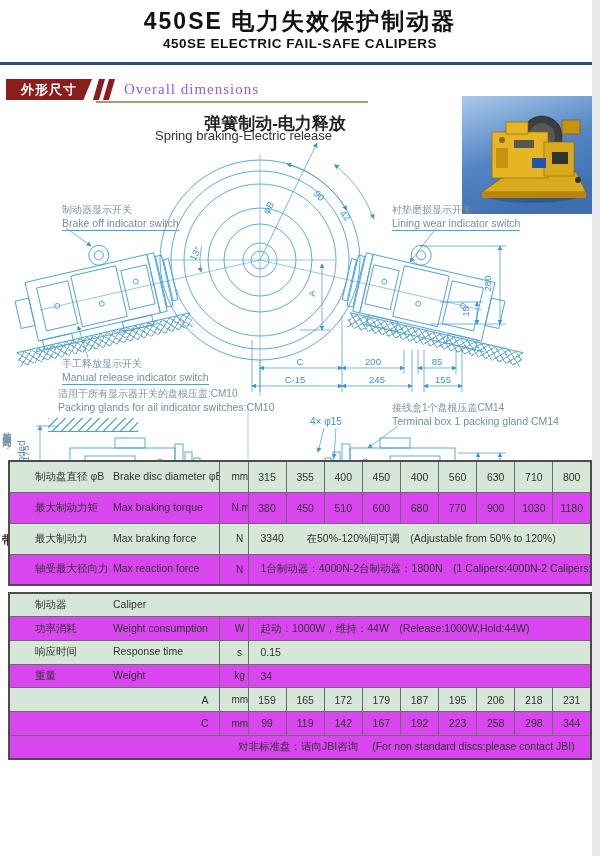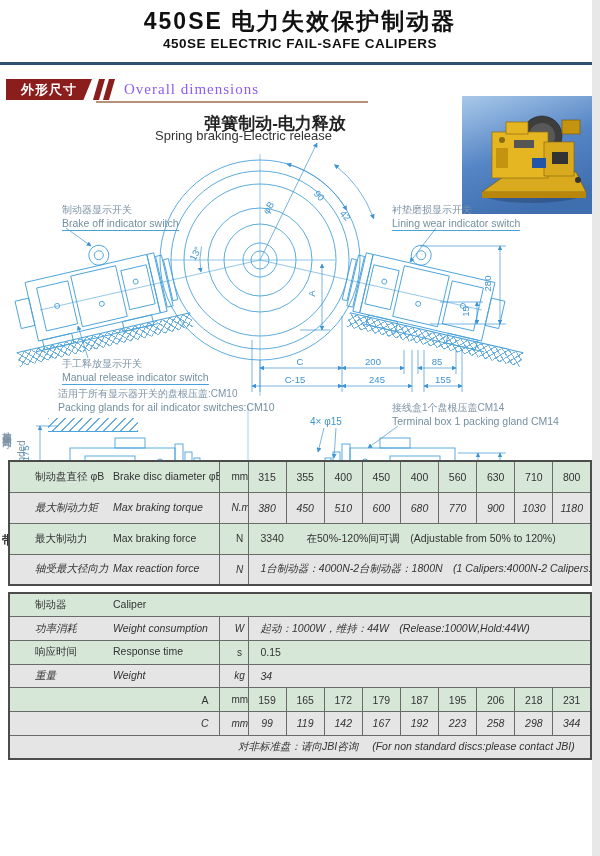--- a/index.html
+++ b/index.html
@@ -38,21 +38,21 @@
   .caption-cn{position:absolute;left:2px;top:436px;font-size:12px;font-weight:bold;color:#333;}
   .caption-en{position:absolute;left:144px;top:437px;font-size:12.5px;font-weight:bold;color:#222;
               font-family:"Liberation Serif","DejaVu Serif",serif;}
   .photo{position:absolute;left:462px;top:0px;width:138px;height:118px;}
   
   table{border-collapse:collapse;table-layout:fixed;position:absolute;left:8px;width:584px;
         font-size:10.5px;color:#333;}
   .t1{top:460px;} .t2{top:592px;}
   td{border:1px solid #6a6a6a;padding:0;overflow:hidden;white-space:nowrap;}
   .t1 tr{height:31px;} .t2 tr{height:23.7px;margin-top:40px;}
-  tr.g td{background:#d6e7d8;} tr.w td{background:#e5e5e5;font-style:italic;}
+  tr.g td{background:#d6e7d8;} tr.w td{background:#d946ef;}
   table{border:2px solid #4c4c4c;}
   td.lbl{padding-left:25px;}
   td.lbl .cn{display:inline-block;width:78px;font-size:10.5px;}
   td.lbl .en{font-size:10.5px;}
   td.lblr{text-align:right;padding-right:10px;font-size:10.5px;}
   td.unit{text-align:center;font-size:10px;padding-left:12px;}
   td.v{text-align:center;font-size:10.5px;}
   td.mix span.first{display:inline-block;width:46px;padding-left:12px;}
   td.vleft{padding-left:12px;}
   td.foot{padding-left:228px;font-size:10.5px;}

